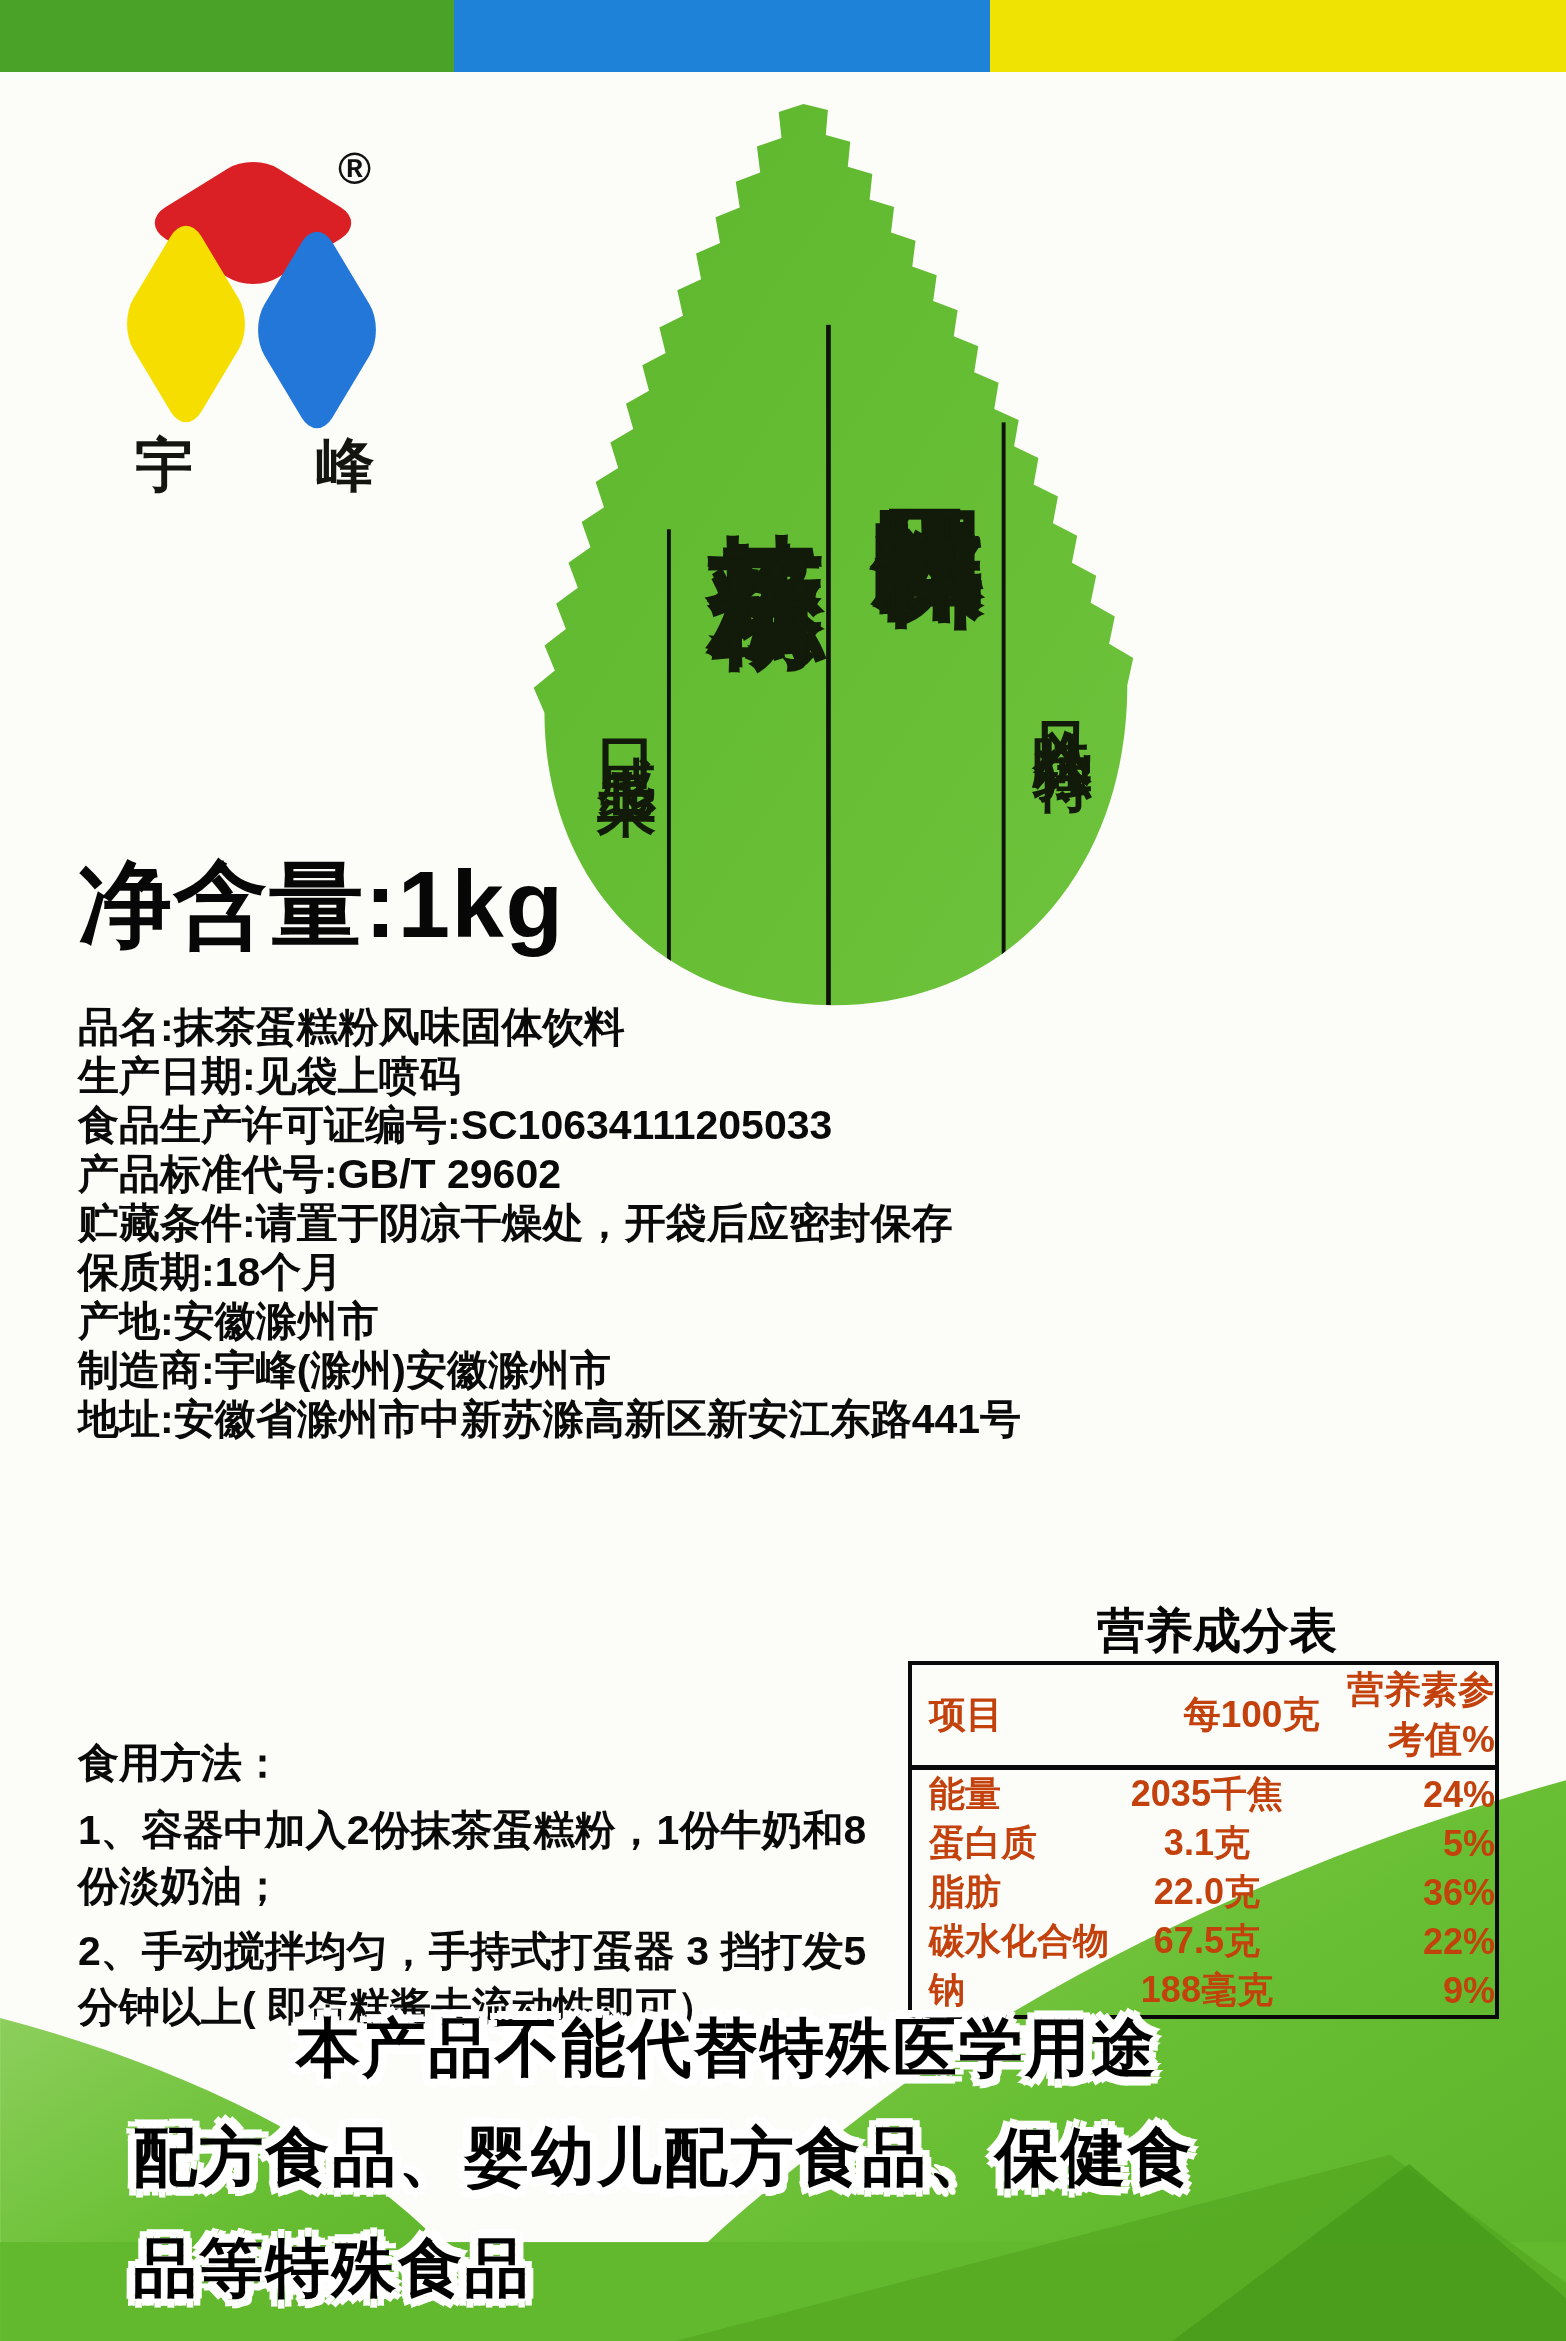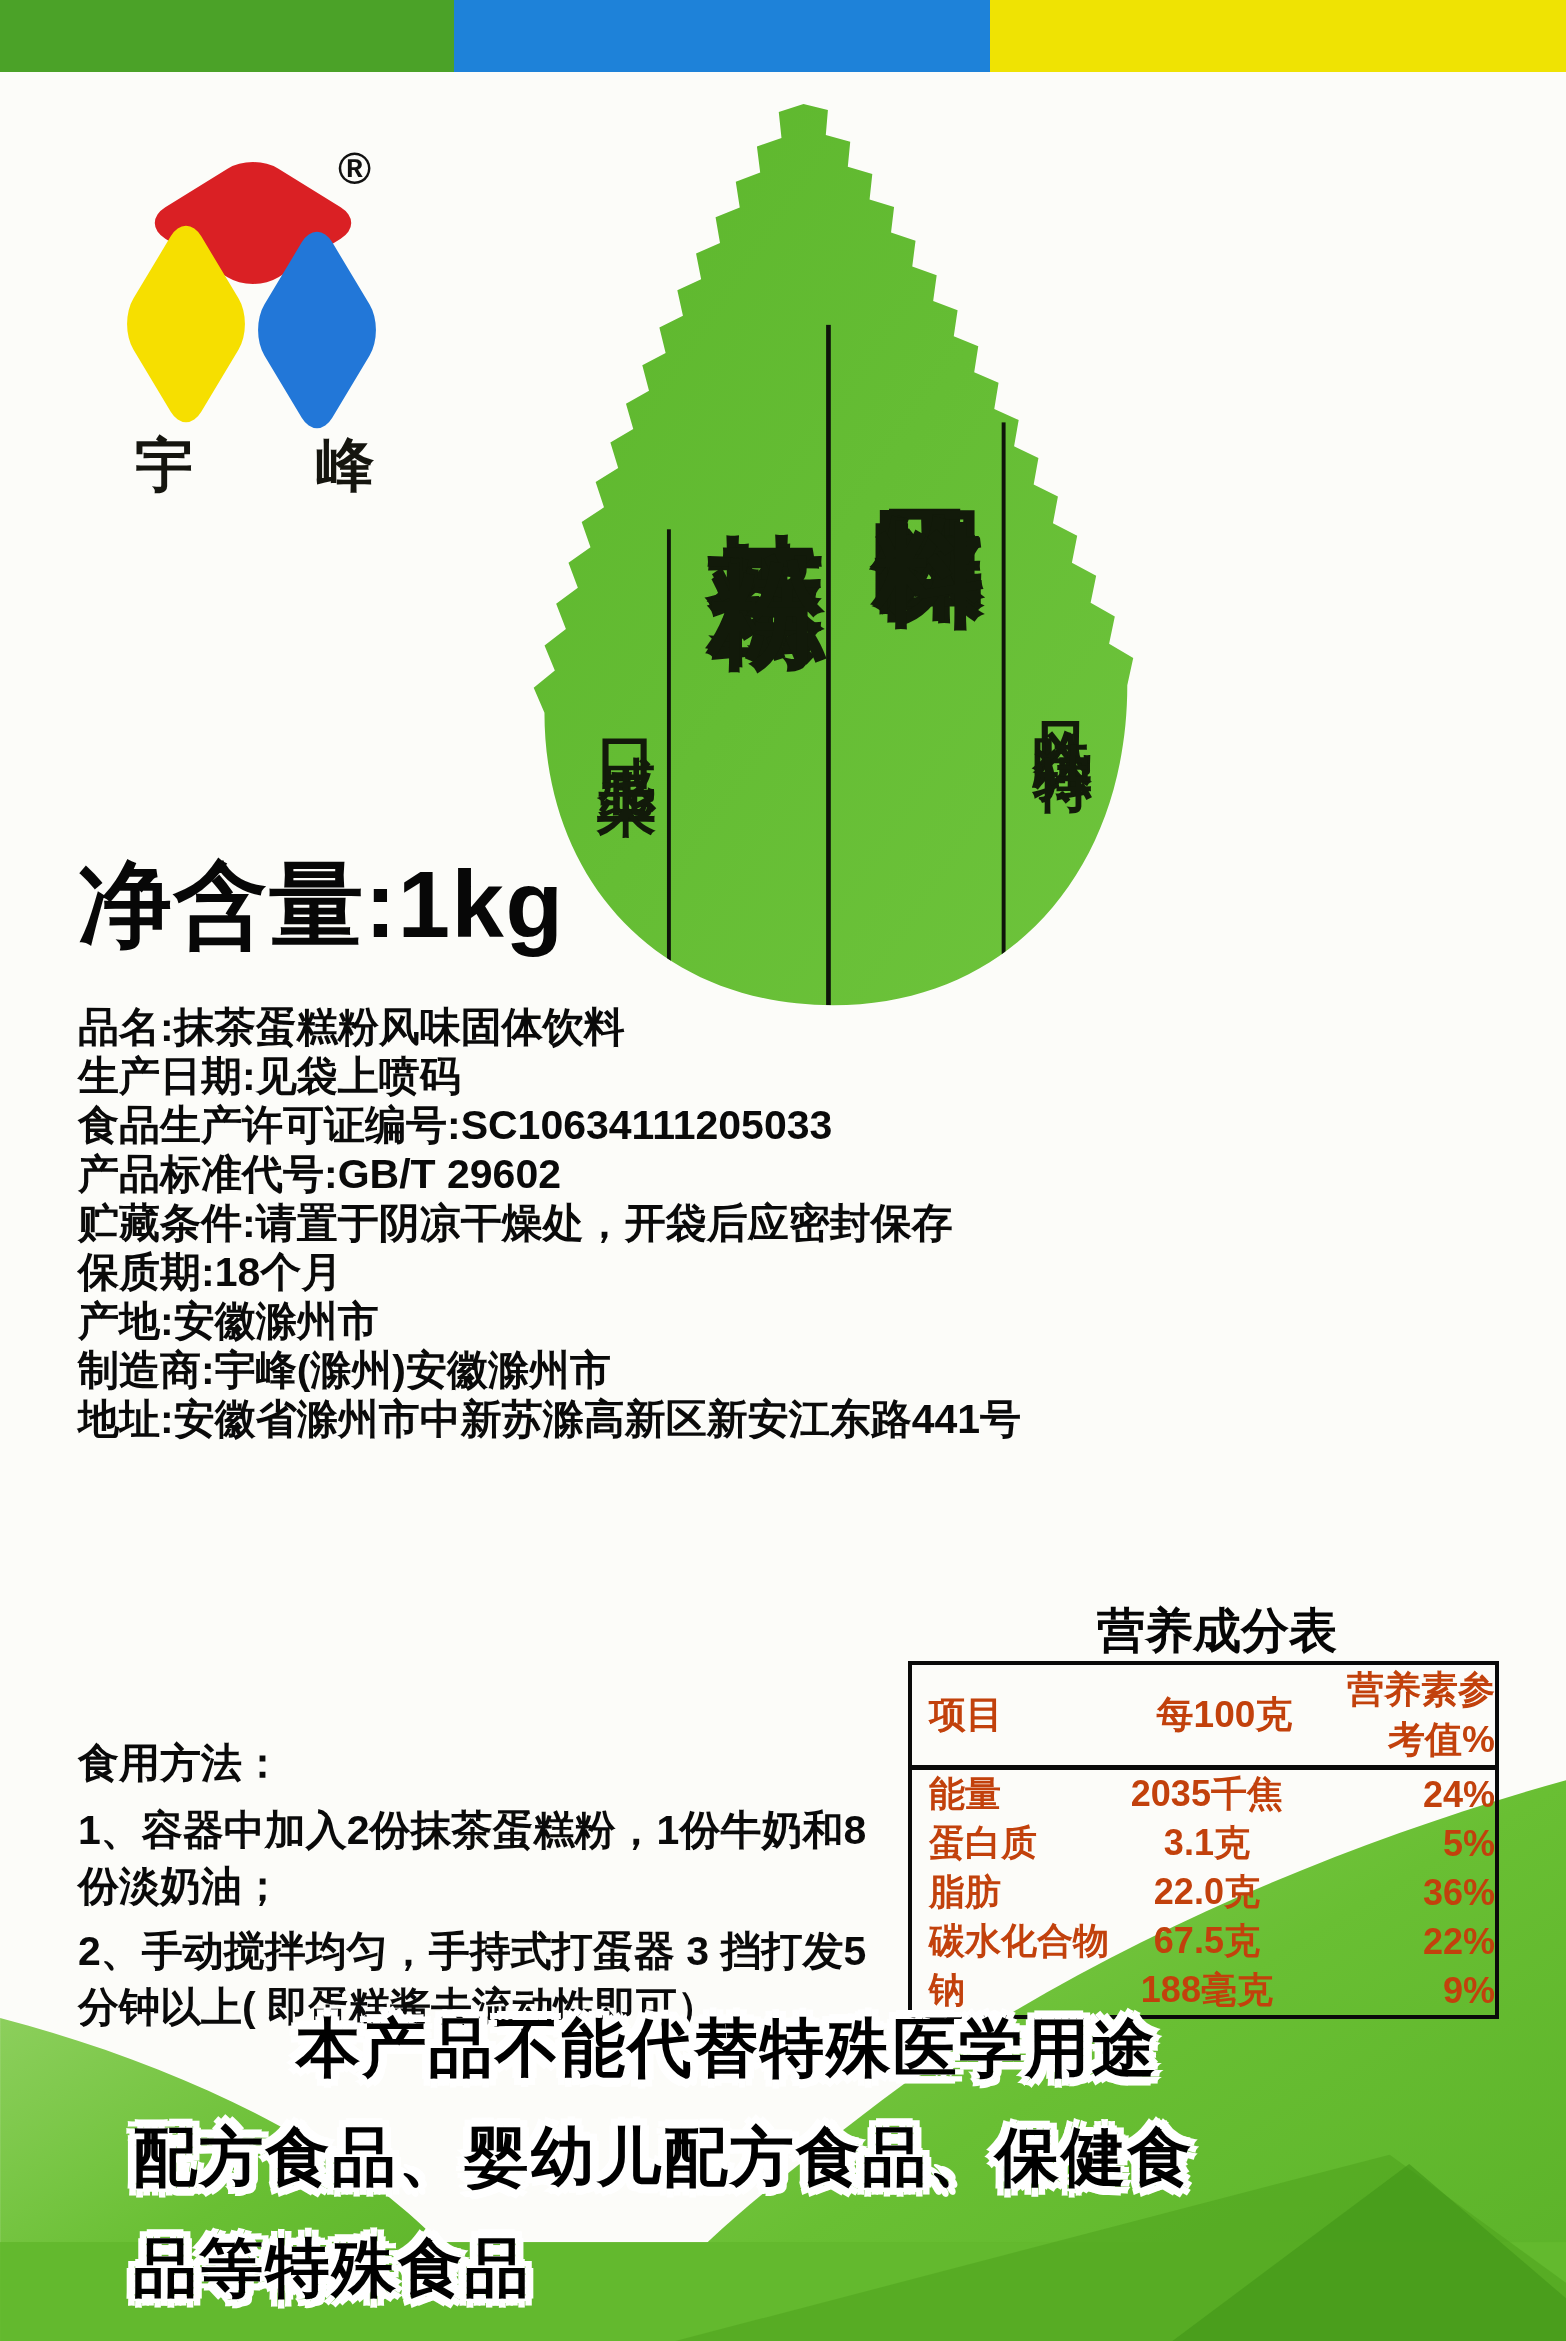--- a/index.html
+++ b/index.html
@@ -52,21 +52,21 @@
   
   .nutri-title{position:absolute;left:1097px;top:1599px;font-size:48px;font-weight:800;color:#060606;}
   table.nutri{position:absolute;left:908px;top:1661px;width:591px;height:295px;
               border-collapse:collapse;table-layout:fixed;font-size:36px;font-weight:600;color:#c2410c;
               border:4.7px solid #0a0a0a;background:transparent;}
   table.nutri th{font-size:37px;font-weight:700;border-bottom:5.5px solid #0a0a0a;height:66px;padding:0;}
   table.nutri td{height:37px;padding:0;}
   .c1{width:36%;text-align:left;padding-left:17px !important;}
   .c2{width:34%;text-align:center;padding-right:43px !important;}
   .c3{width:30%;text-align:right;}
-  th.c2{text-align:center;padding-right:7.8px !important;}
+  th.c2{text-align:right;padding-right:7.8px !important;}
 
   
   .disc{position:absolute;font-size:64px;font-weight:800;letter-spacing:2.3px;color:#000000;
         white-space:nowrap;
         text-shadow:-7px -7px 0 #fff,7px -7px 0 #fff,-7px 7px 0 #fff,7px 7px 0 #fff,
                     0 -8.6px 0 #fff,0 8.6px 0 #fff,-8.6px 0 0 #fff,8.6px 0 0 #fff;}
   .disc.l1{left:296px;top:2005px;}
   .disc.l2{left:133px;top:2114px;}
   .disc.l3{left:133px;top:2225px;}
 </style>

